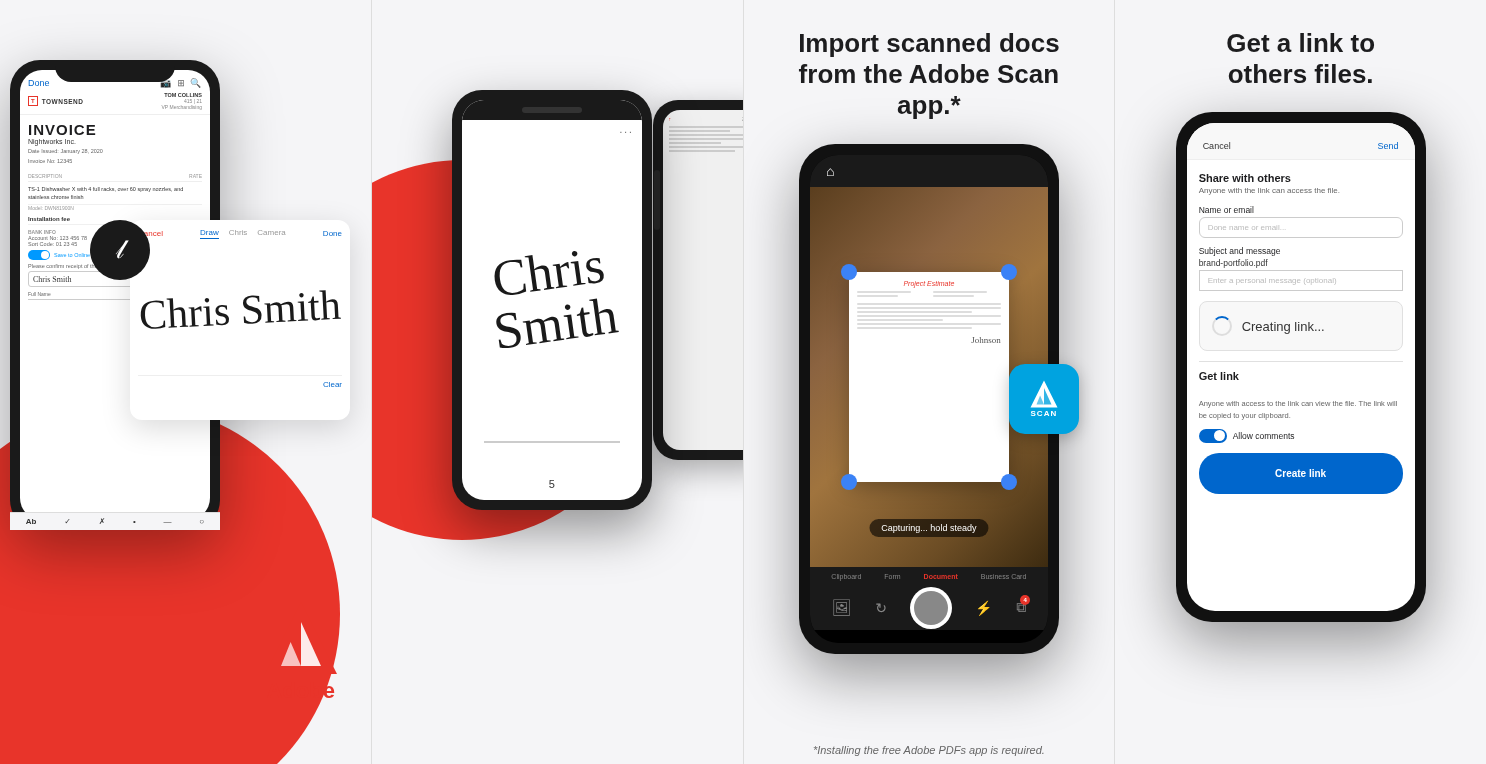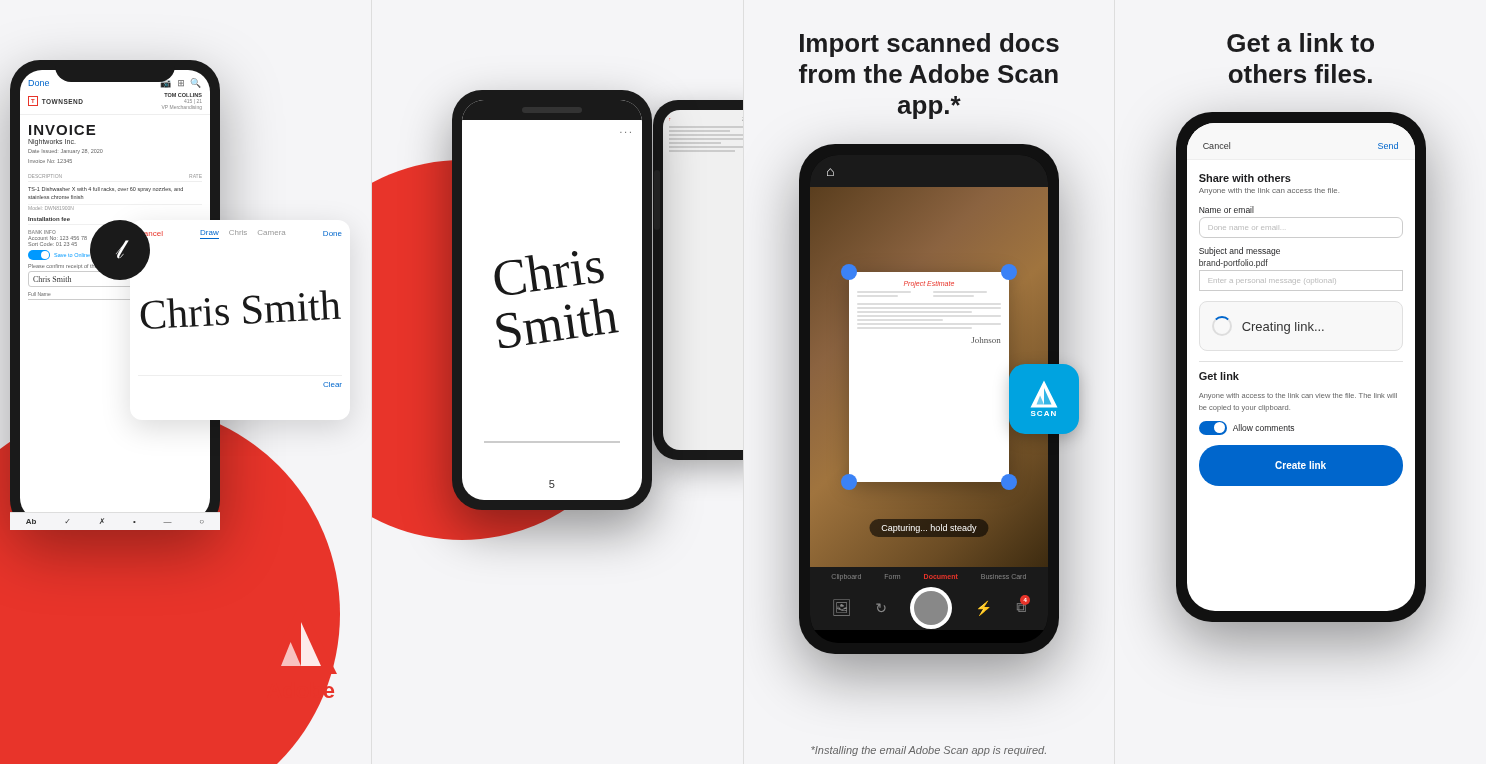--- a/index.html
+++ b/index.html
@@ -713,21 +713,21 @@
             <polygon points="50,5 95,95 5,95" fill="white"></polygon>
             <polygon points="50,30 75,85 50,85" fill="#00a3e0" opacity="0.8"></polygon>
             <polygon points="25,85 50,85 37,55" fill="#00a3e0" opacity="0.6"></polygon>
           </svg>
           <span class="scan-badge-label">SCAN</span>
         </div>
       </div>
     </div>
 
     <div style="flex:1;"></div>
-    <div class="panel3-footnote">*Installing the email Adobe Scan app is required.</div>
+    <div class="panel3-footnote">*Installing the free Adobe PDFs app is required.</div>
   </div>
 </div>
 
 <div class="panel-divider"></div>
 
 <div class="panel" style="max-width:375px;">
   <div class="panel4-container">
     <div class="panel4-title">
       <span>Get a link to</span><br>
       <span>others files.</span>
@@ -754,21 +754,21 @@
             <div style="border:1px solid #ccc; border-radius:0; padding:5px 8px; font-size:8px; color:#bbb; margin-bottom:8px; background:white;">Enter a personal message (optional)</div>
 
             <div class="creating-link-box">
               <div class="spinner"></div>
               <span style="font-size:13px; color:#333; font-weight:500;">Creating link...</span>
             </div>
 
             <div style="height:1px; background:#e0e0e0; margin:8px 0;"></div>
 
             <div class="get-link-section">
-              <div style="font-size:11px; font-weight:700; color:#1d1d1f; margin-bottom:8px;">Get link</div>
+              <div style="font-size:11px; font-weight:700; color:#1d1d1f; margin-bottom:16px;">Get link</div>
               <div style="font-size:7.5px; color:#666; line-height:1.5; margin-bottom:8px;">Anyone with access to the link can view the file. The link will be copied to your clipboard.</div>
 
               <div style="display:flex; align-items:center; gap:6px; margin-bottom:10px;">
                 <div class="toggle-blue"></div>
                 <span style="font-size:8.5px; color:#1d1d1f;">Allow comments</span>
               </div>
 
               <div style="background:#0066cc; color:white; font-size:10px; font-weight:600; padding:15px 16px; border-radius:20px; text-align:center; cursor:pointer;">Create link</div>
             </div>
           </div>

